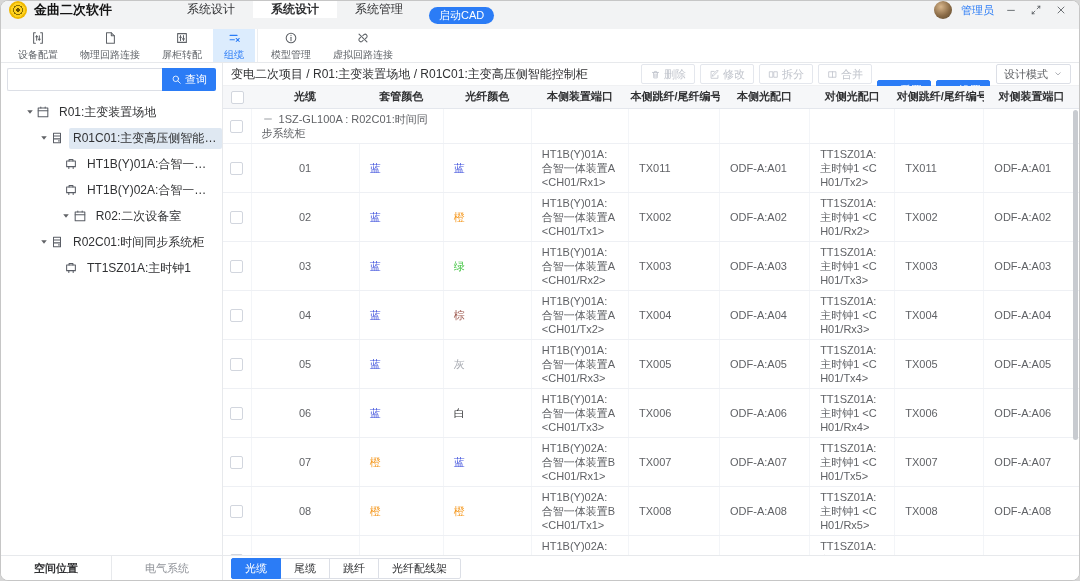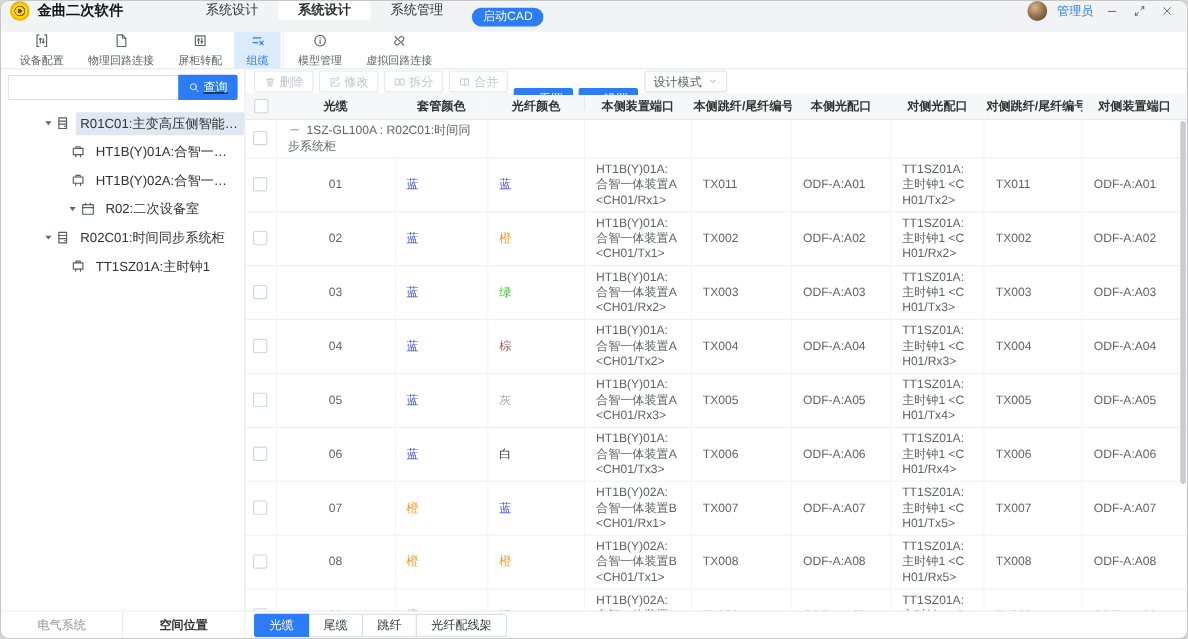--- a/index.html
+++ b/index.html
@@ -29,21 +29,21 @@
   .tb-item svg { width:14px; height:14px; }
   .tb-item.active { background:#dcecfd; color:var(--accent); }
   .tb-divider { width:1px; background:#eceef1; margin:0 2px; }
 
   
   .content { flex:1; display:flex; min-height:0; }
   .sidebar { width:222px; border-right:1px solid #e7e9ec; display:flex; flex-direction:column; flex-shrink:0; }
   .main { flex:1; display:flex; flex-direction:column; min-width:0; }
 
   
-  .search-row { display:flex; padding:5px 6px 4px;text-decoration:underline; }
+  .search-row { display:flex; padding:5px 6px 4px; }
   .search-input { flex:1; height:23px; border:1px solid #dcdfe6; border-right:none; border-radius:2px 0 0 2px; font-size:11px; padding:0 6px; outline:none; color:#303133; min-width:0; }
   .search-btn { height:23px; background:var(--accent); color:#fff; border:none; border-radius:0 2px 2px 0; font-size:11px; padding:0 9px; display:flex; align-items:center; gap:3px; cursor:pointer; white-space:nowrap; }
   .search-btn svg { width:11px; height:11px; }
   .tree { flex:1; overflow:hidden; padding-top:4px; }
   .tree-row { height:26px; display:flex; align-items:center; font-size:12px; color:#303133; cursor:pointer; white-space:nowrap; }
   .tree-caret { width:13px; height:13px; color:#606266; display:flex; align-items:center; justify-content:center; flex-shrink:0; }
   .tree-caret svg { width:8px; height:8px; }
   .tree-icon { width:15px; height:15px; color:#5a5e66; margin-right:4px; flex-shrink:0; }
   .tree-icon svg { width:14px; height:14px; display:block; }
   .tree-label { padding:2px 4px; border-radius:2px; overflow:hidden; text-overflow:ellipsis; }
@@ -176,20 +176,34 @@
           <span class="sbtn-icon" id="search-icon-slot">
               <svg viewBox="0 0 16 16" fill="none" stroke="currentColor" stroke-width="1.2" stroke-linecap="round" stroke-linejoin="round" style="width: 11px; height: 11px; display: block;">
                 <circle cx="7" cy="7" r="4"></circle>
                 <path d="M10 10l3.5 3.5"></path>
               </svg>
             </span>
           <span>查询</span>
         </button>
       </div>
       <div class="tree" id="tree">
+          <div class="tree-row" style="padding-left: 22px;">
+            <span class="tree-caret">
+              <svg viewBox="0 0 16 16" fill="none" stroke="currentColor" stroke-width="1.2" stroke-linecap="round" stroke-linejoin="round">
+                <path d="M2.5 4.5h11L8 11.5z" fill="currentColor" stroke="none"></path>
+              </svg>
+            </span>
+            <span class="tree-icon">
+              <svg viewBox="0 0 16 16" fill="none" stroke="currentColor" stroke-width="1.2" stroke-linecap="round" stroke-linejoin="round">
+                <rect x="2.5" y="3.5" width="11" height="10"></rect>
+                <path d="M2.5 6.5h11M5.5 3.5V2.2M10.5 3.5V2.2"></path>
+              </svg>
+            </span>
+            <span class="tree-label">R01:主变装置场地</span>
+          </div>
           <div class="tree-row" style="padding-left: 36px;">
             <span class="tree-caret">
               <svg viewBox="0 0 16 16" fill="none" stroke="currentColor" stroke-width="1.2" stroke-linecap="round" stroke-linejoin="round">
                 <path d="M2.5 4.5h11L8 11.5z" fill="currentColor" stroke="none"></path>
               </svg>
             </span>
             <span class="tree-icon">
               <svg viewBox="0 0 16 16" fill="none" stroke="currentColor" stroke-width="1.2" stroke-linecap="round" stroke-linejoin="round">
                 <rect x="4" y="2.5" width="8" height="11"></rect>
                 <path d="M4 5.8h8M4 9h8M9.8 11.3h.9"></path>
@@ -250,27 +264,28 @@
             <span class="tree-icon">
               <svg viewBox="0 0 16 16" fill="none" stroke="currentColor" stroke-width="1.2" stroke-linecap="round" stroke-linejoin="round">
                 <rect x="3" y="4.5" width="10" height="6.5"></rect>
                 <path d="M5.5 11v2.2M10.5 11v2.2M5.8 4.5V2.8h4.4v1.7"></path>
               </svg>
             </span>
             <span class="tree-label">TT1SZ01A:主时钟1</span>
           </div>
         </div>
       <div class="sidebar-tabs" id="sidebar-tabs">
+          <div class="sb-tab active">空间位置</div>
           <div class="sb-tab">电气系统</div>
-          <div class="sb-tab active">空间位置</div>
         </div>
     </div>
 
     <div class="main">
       <div class="crumb-bar">
+        <div class="crumb">变电二次项目 / R01:主变装置场地 / R01C01:主变高压侧智能控制柜</div>
         <div class="actions" id="actions">
             <button class="btn">
               <span>
                 <svg viewBox="0 0 16 16" fill="none" stroke="currentColor" stroke-width="1.2" stroke-linecap="round" stroke-linejoin="round" style="width: 11px; height: 11px; display: block;">
                   <path d="M3.5 5h9M6.5 5V3.5h3V5M5 5l.5 8h5L11 5M7 7.2v3.8M9 7.2v3.8"></path>
                 </svg>
               </span>
               <span>删除</span>
             </button>
             <button class="btn">

